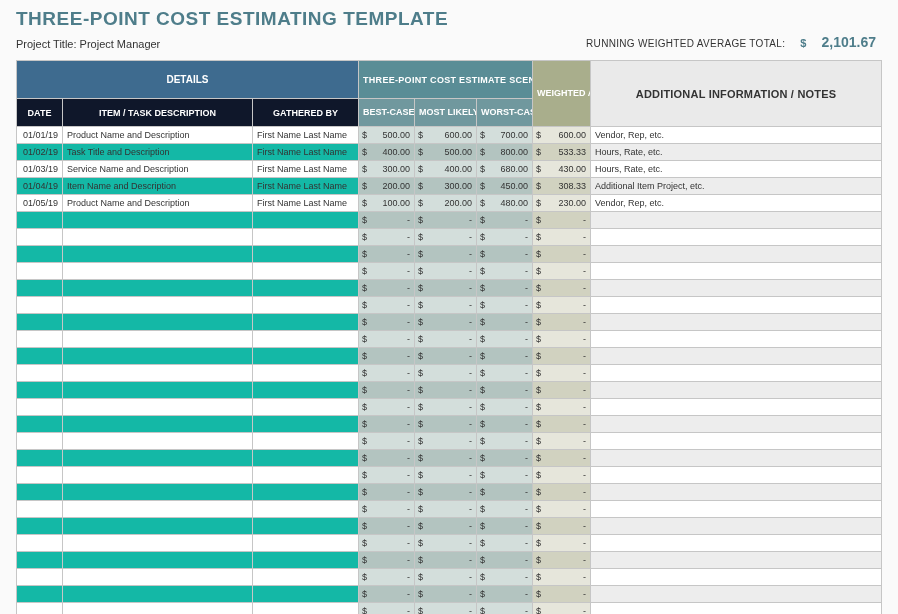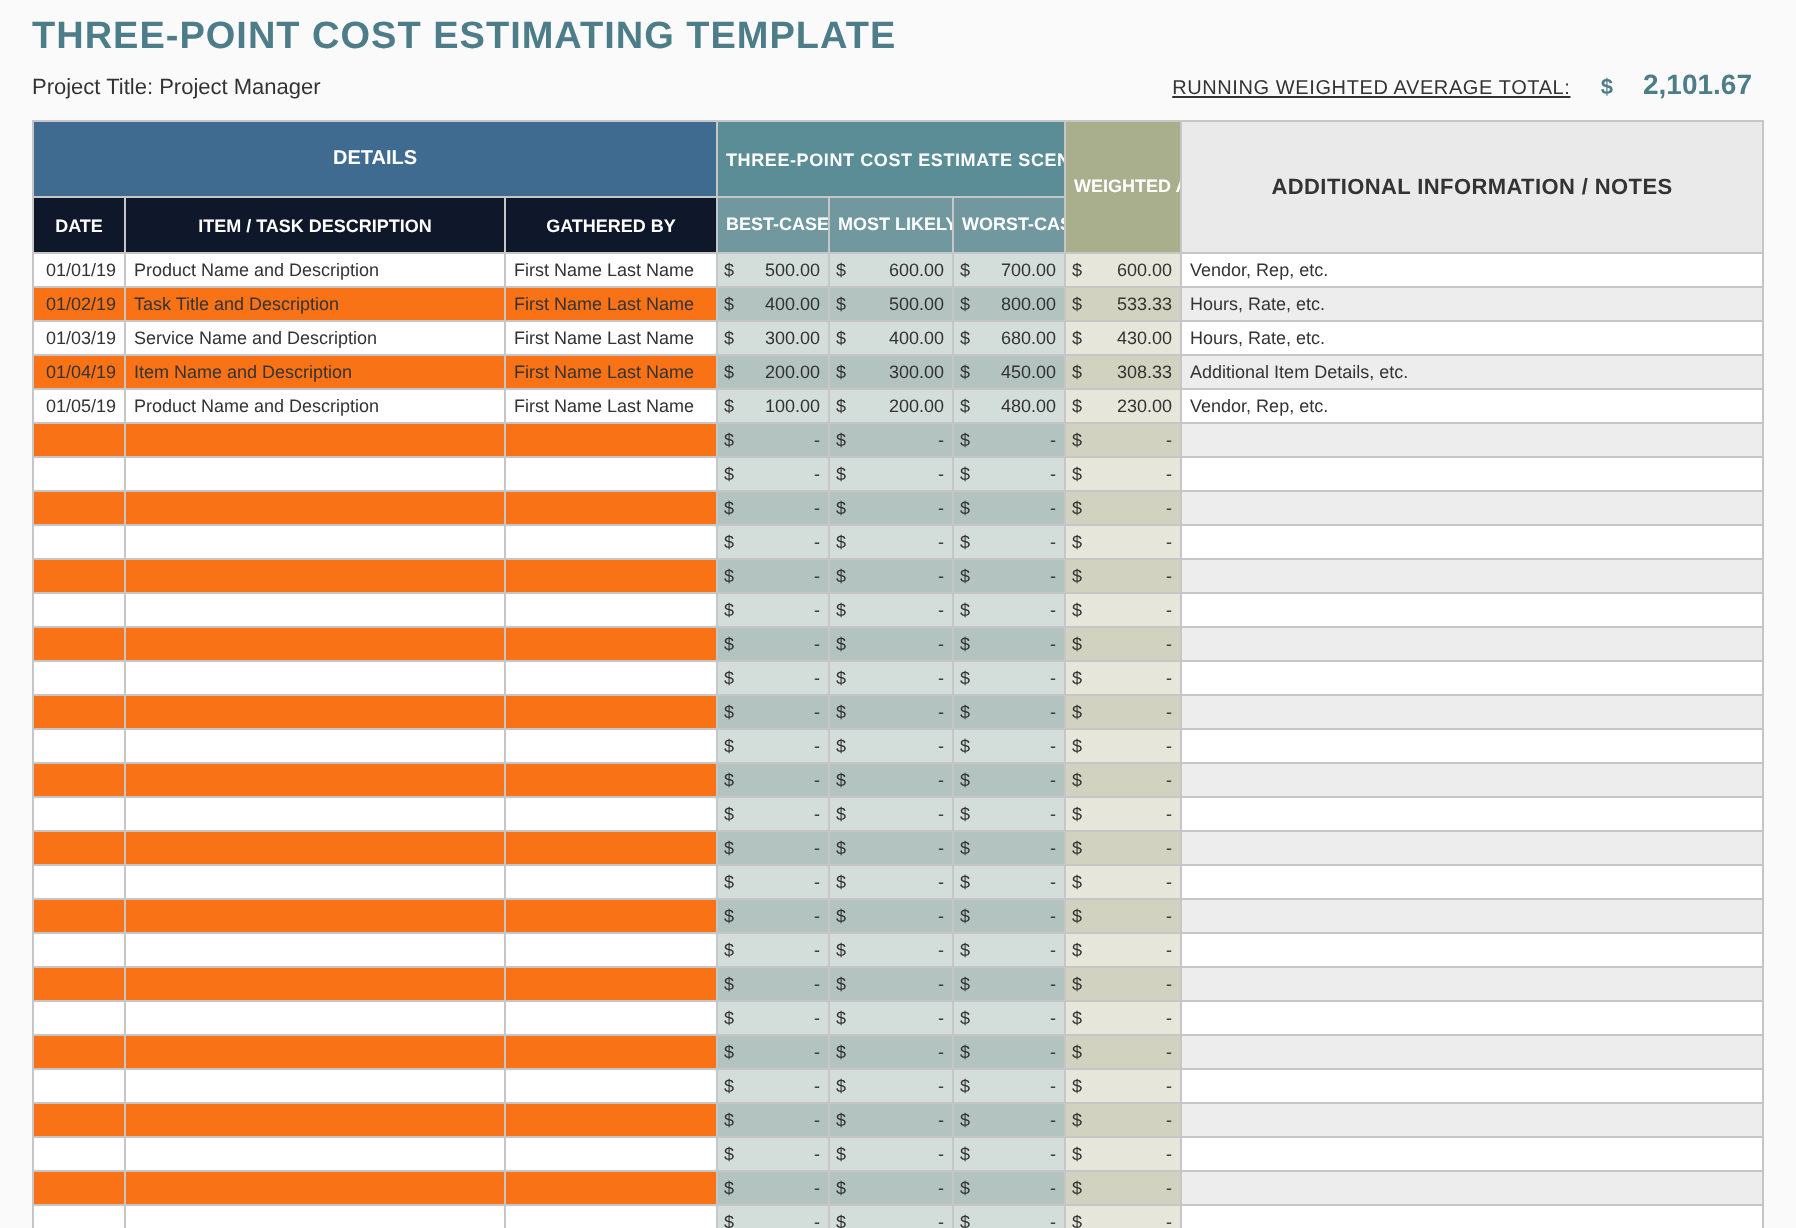--- a/index.html
+++ b/index.html
@@ -24,21 +24,21 @@
     display: flex;
     justify-content: space-between;
     align-items: flex-end;
     font-size: 11px;
     color: #333;
     margin-bottom: 10px;
     padding-right: 6px;
     gap: 32px;
   }
   .meta-row .right { white-space: nowrap; }
-  .total-label { font-size: 10px; letter-spacing: 0.3px; text-decoration: underline; }
+  .total-label { font-size: 10px; letter-spacing: 0.3px; }
   .total-sym { font-weight: bold; color: #4e7d8a; margin: 0 12px; }
   .total-val { font-weight: bold; color: #4e7d8a; font-size: 14px; }
 
   table {
     border-collapse: collapse;
     width: 100%;
     table-layout: fixed;
   }
   td, th {
     border: 1px solid #c6c6c6;
@@ -66,21 +66,21 @@
   .h-details  { background: #3e6b8f; color: #fff; text-align: center; height: 38px; font-size: 10px; }
   .h-scen     { background: #5a8d96; color: #fff; text-align: center; font-size: 9px; letter-spacing: 0.3px; }
   .h-wavg-g   { background: #a9ae8c; color: #fff; text-align: center; font-size: 9px; line-height: 1.1; }
   .h-notes-g  { background: #eaeaea; color: #333; text-align: center; font-size: 11px; letter-spacing: 0.2px; }
 
   
   .h2-blue    { background: #0f172a; color: #fff; text-align: center; font-size: 9px; height: 28px; }
   .h2-green   { background: #70989e; color: #fff; text-align: center; font-size: 9px; line-height: 1.1; }
 
   
-  .bg-pale-blue  { background: #f97316; }
+  .bg-pale-blue  { background: #14b8a6; }
   .bg-white      { background: #ffffff; }
   .bg-dark-green { background: #b3c4c0; }
   .bg-lite-green { background: #d3dedb; }
   .bg-dark-olive { background: #d1d2c0; }
   .bg-lite-olive { background: #e6e6db; }
   .bg-gray       { background: #ededed; }
 
   .money {
     position: relative;
     padding-left: 10px;
@@ -168,21 +168,21 @@
         <td class="bg-white">Hours, Rate, etc.</td>
       </tr>
       <tr>
         <td class="center bg-pale-blue">01/04/19</td>
         <td class="bg-pale-blue">Item Name and Description</td>
         <td class="bg-pale-blue">First Name Last Name</td>
         <td class="money bg-dark-green"><span class="sym">$</span><span>200.00</span></td>
         <td class="money bg-dark-green"><span class="sym">$</span><span>300.00</span></td>
         <td class="money bg-dark-green"><span class="sym">$</span><span>450.00</span></td>
         <td class="money bg-dark-olive"><span class="sym">$</span><span>308.33</span></td>
-        <td class="bg-gray">Additional Item Details, etc.</td>
+        <td class="bg-gray">Additional Item Project, etc.</td>
       </tr>
       <tr>
         <td class="center bg-white">01/05/19</td>
         <td class="bg-white">Product Name and Description</td>
         <td class="bg-white">First Name Last Name</td>
         <td class="money bg-lite-green"><span class="sym">$</span><span>100.00</span></td>
         <td class="money bg-lite-green"><span class="sym">$</span><span>200.00</span></td>
         <td class="money bg-lite-green"><span class="sym">$</span><span>480.00</span></td>
         <td class="money bg-lite-olive"><span class="sym">$</span><span>230.00</span></td>
         <td class="bg-white">Vendor, Rep, etc.</td>

